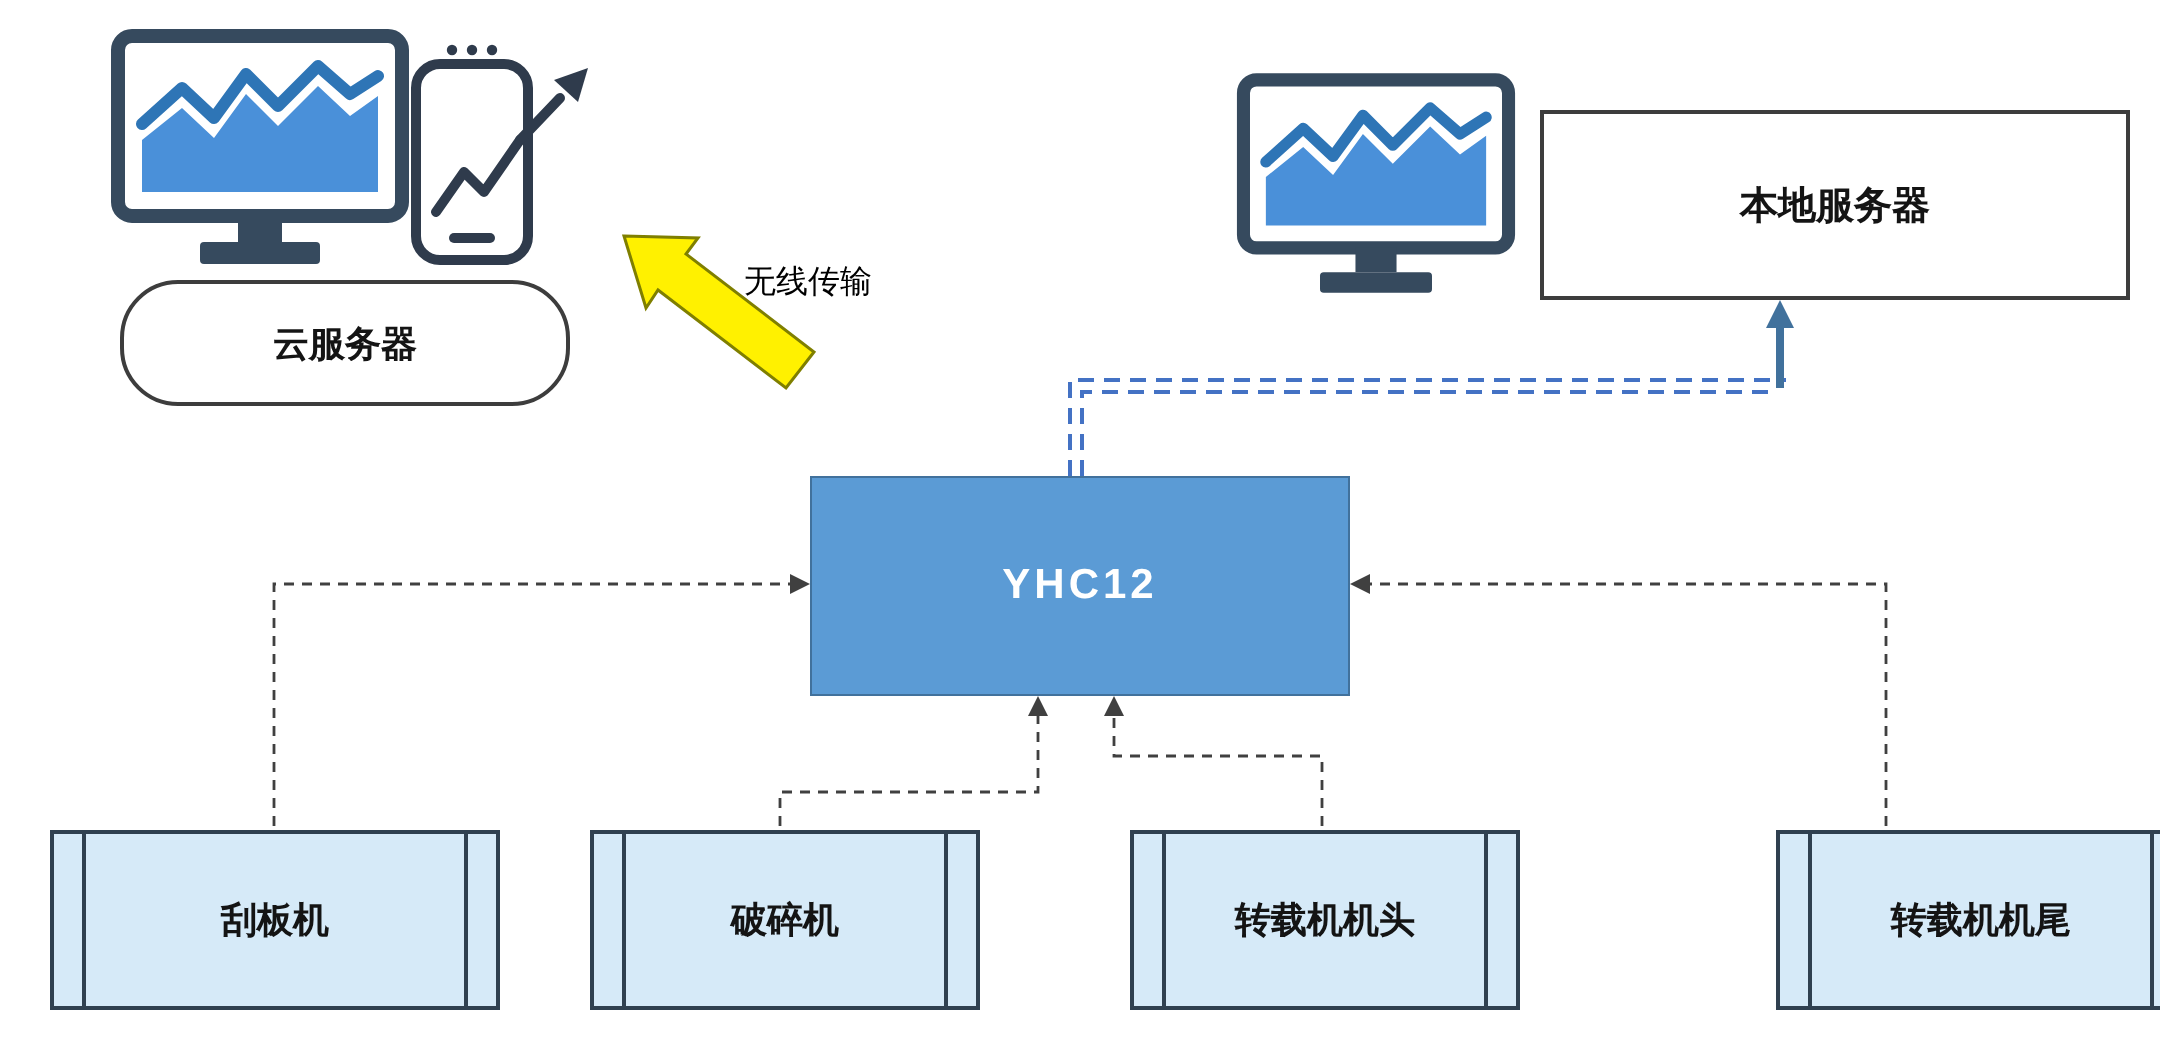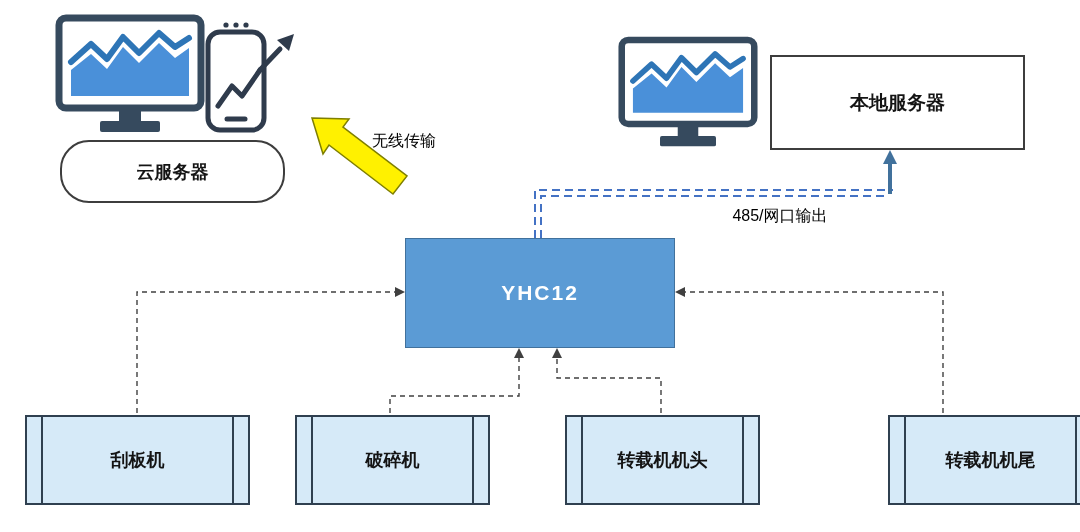--- a/index.html
+++ b/index.html
@@ -88,25 +88,24 @@
   <div class="txt" style="left:372px;top:131px;">无线传输</div>
 
   <svg class="abs" style="left:618px;top:36px;" width="140" height="118" viewBox="0 0 150 126">
     <rect class="svg-frame" x="4" y="4" width="142" height="90" rx="7"></rect>
     <polygon class="svg-area" points="16,82 16,56 36,40 52,55 68,33 84,49 104,29 120,44 134,34 134,82"></polygon>
     <polyline class="svg-line" points="16,48 36,30 52,45 68,23 84,39 104,19 120,33 134,24"></polyline>
     <rect class="svg-dark" x="64" y="94" width="22" height="13"></rect>
     <rect class="svg-dark" x="45" y="107" width="60" height="11" rx="2"></rect>
   </svg>
 
-  <div class="plainbox" style="left:770px;top:55px;width:255px;height:95px;font-size:19px;">
+  <div class="plainbox" style="left:770px;top:55px;width:295px;height:95px;font-size:19px;">
     <span>本地服务器</span>
   </div>
 
-  <div class="txt" style="left:715px;top:206px;width:130px;text-align:center;">485/网口输出</div>
 
   <div class="host">
     <span class="t1">YHC12</span>
   </div>
 
   <div class="device" style="left:25px;width:225px;">
     <span class="vline vl-l"></span>
     <span>刮板机</span>
     <span class="vline vl-r"></span>
   </div>

